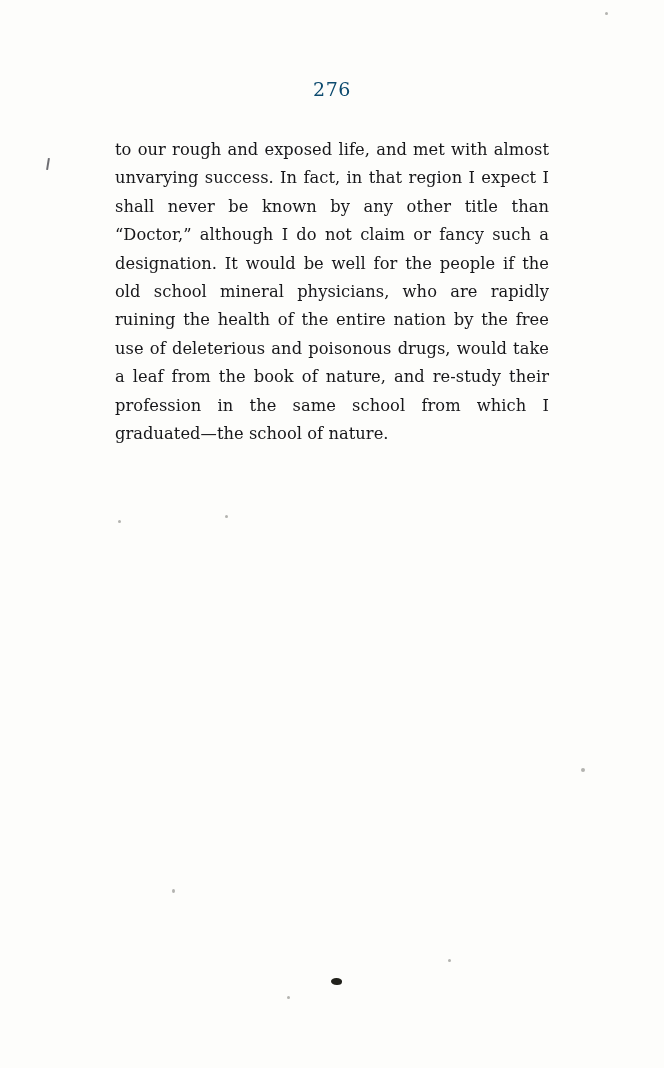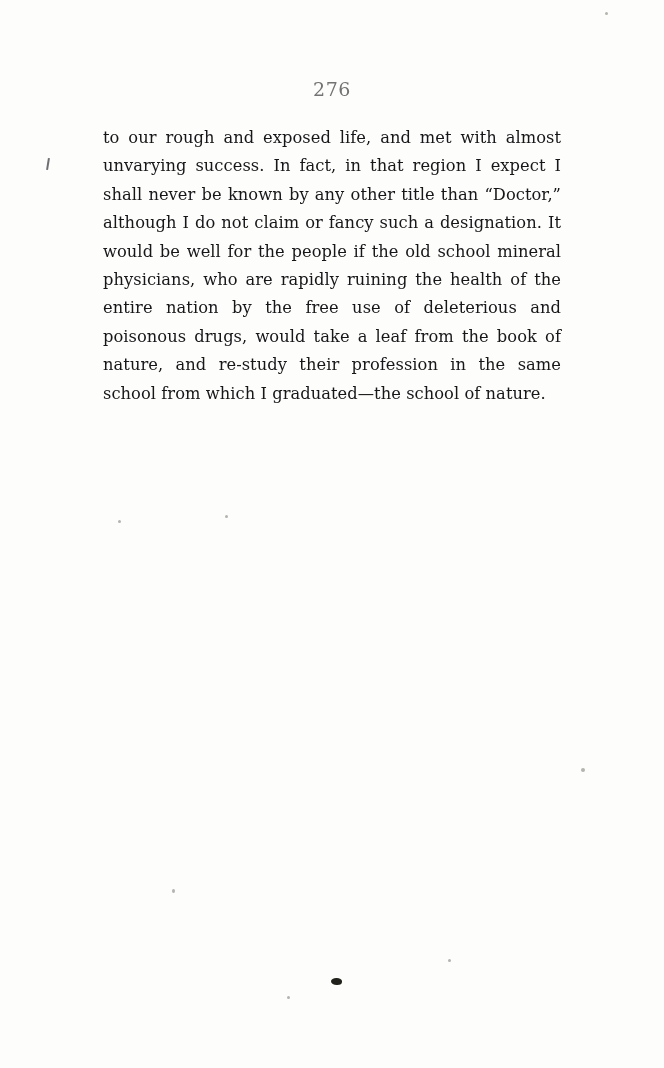--- a/index.html
+++ b/index.html
@@ -22,37 +22,37 @@
   }
   .page-number {
     position: absolute;
     top: 78px;
     left: 0;
     width: 100%;
     text-align: center;
     font-size: 19px;
     letter-spacing: 0.5px;
     font-family: "DejaVu Serif", serif;
-    color: #737373;
+    color: #0c4a6e;
   }
   .body-text {
     position: absolute;
     top: 120px;
     left: 99px;
     width: 466px;
     font-size: 16.3px;
     line-height: 28.4px;
     text-align: justify;
     text-justify: inter-word;
     color: #17171a;
     font-family: "DejaVu Serif", serif;
     letter-spacing: 0.05px;
   }
   .body-text p {
-    margin: 4px;
+    margin: 16px;
   }
   
   .speck {
     position: absolute;
     background: #9a9a95;
     border-radius: 50%;
     opacity: 0.75;
   }
   .mark-stroke {
     position: absolute;

